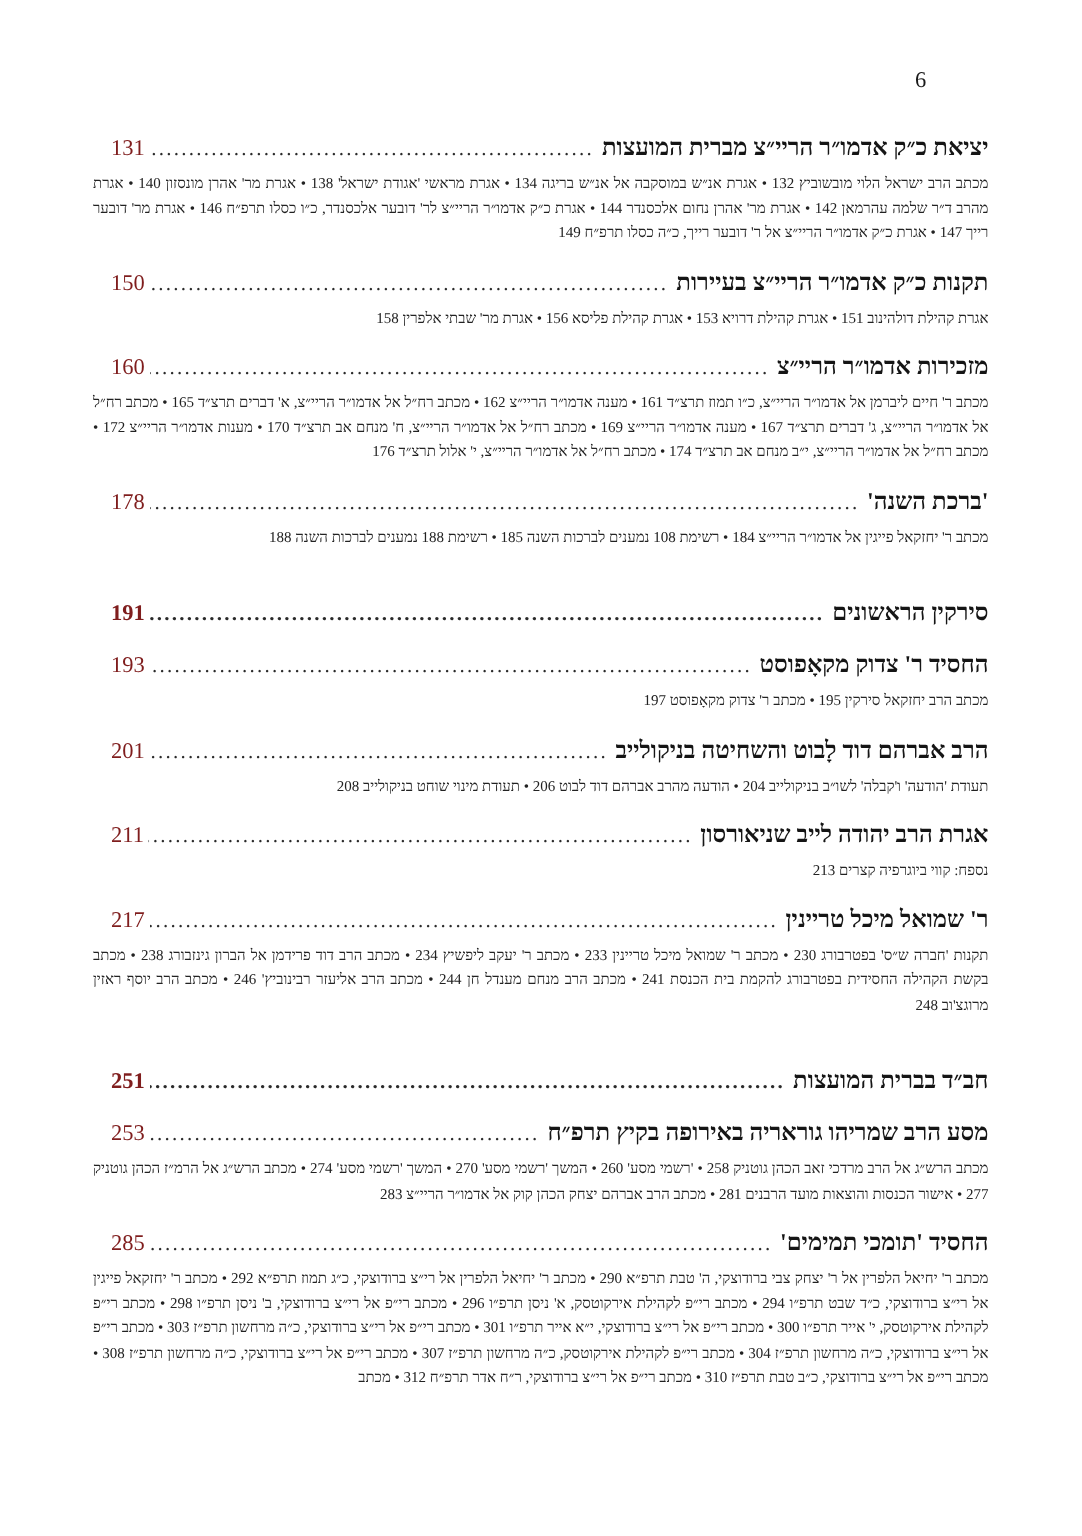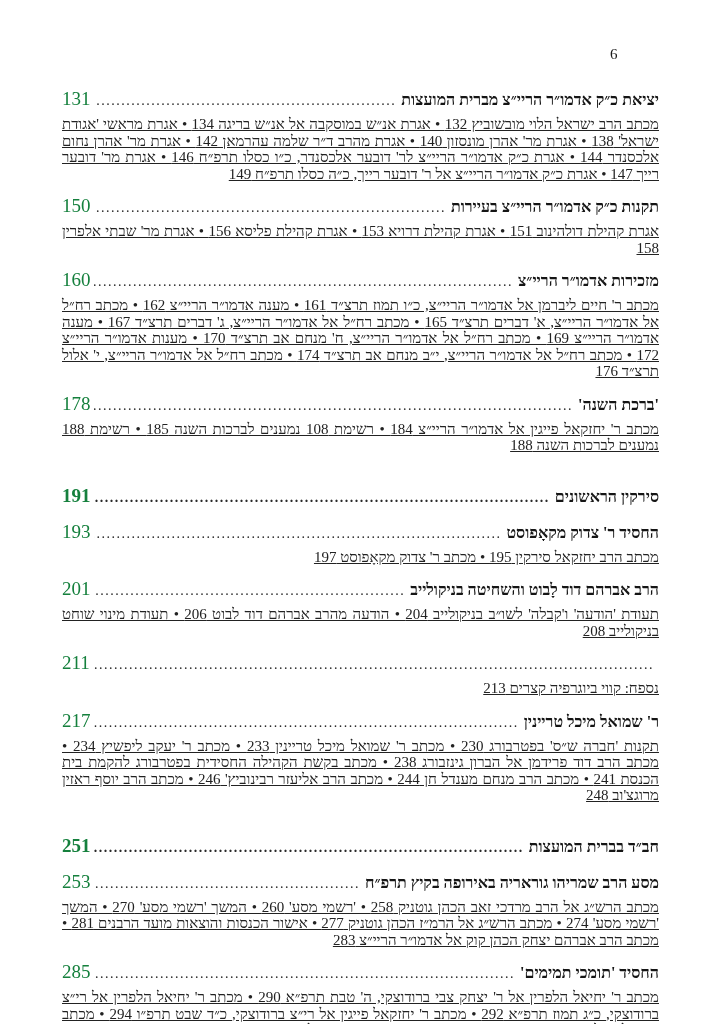--- a/index.html
+++ b/index.html
@@ -62,30 +62,30 @@
     margin: 0 5px 0 3px;
     font-size: 14px;
     letter-spacing: 1.5px;
     color: #2a2a2a;
   }
   .leader::after {
     content: "....................................................................................................................................................................................";
   }
   .entry-page {
     flex: 0 0 auto;
-    font-size: 19px;
-    color: #15803d;
+    font-size: 15px;
+    color: #7f1d1d;
+    margin-left: 12px;
   }
   .entry-body {
     margin: 0;
-    font-size: 15px;
+    font-size: 10px;
     line-height: 16.5px;
     text-align: justify;
     color: #222222;
-    text-decoration: underline;
   }
 </style>
 </head>
 <body>
 
 <div class="page">
   <div class="page-number">6</div>
   <div class="toc" id="toc">
   <div class="entry chapter">
     <div class="entry-row">
@@ -145,20 +145,21 @@
     <div class="entry-row">
       <span class="entry-title">הרב אברהם דוד לָבוט והשחיטה בניקולייב</span>
       <span class="leader"></span>
       <span class="entry-page">201</span>
     </div>
     <p class="entry-body">תעודת 'הודעה' ו'קבלה' לשו״ב בניקולייב 204 • הודעה מהרב אברהם דוד לבוט 206 • תעודת מינוי שוחט בניקולייב 208</p>
   </div>
 
   <div class="entry chapter">
     <div class="entry-row">
+      <span class="entry-title">אגרת הרב יהודה לייב שניאורסון</span>
       <span class="leader"></span>
       <span class="entry-page">211</span>
     </div>
     <p class="entry-body">נספח: קווי ביוגרפיה קצרים 213</p>
   </div>
 
   <div class="entry chapter">
     <div class="entry-row">
       <span class="entry-title">ר' שמואל מיכל טריינין</span>
       <span class="leader"></span>

